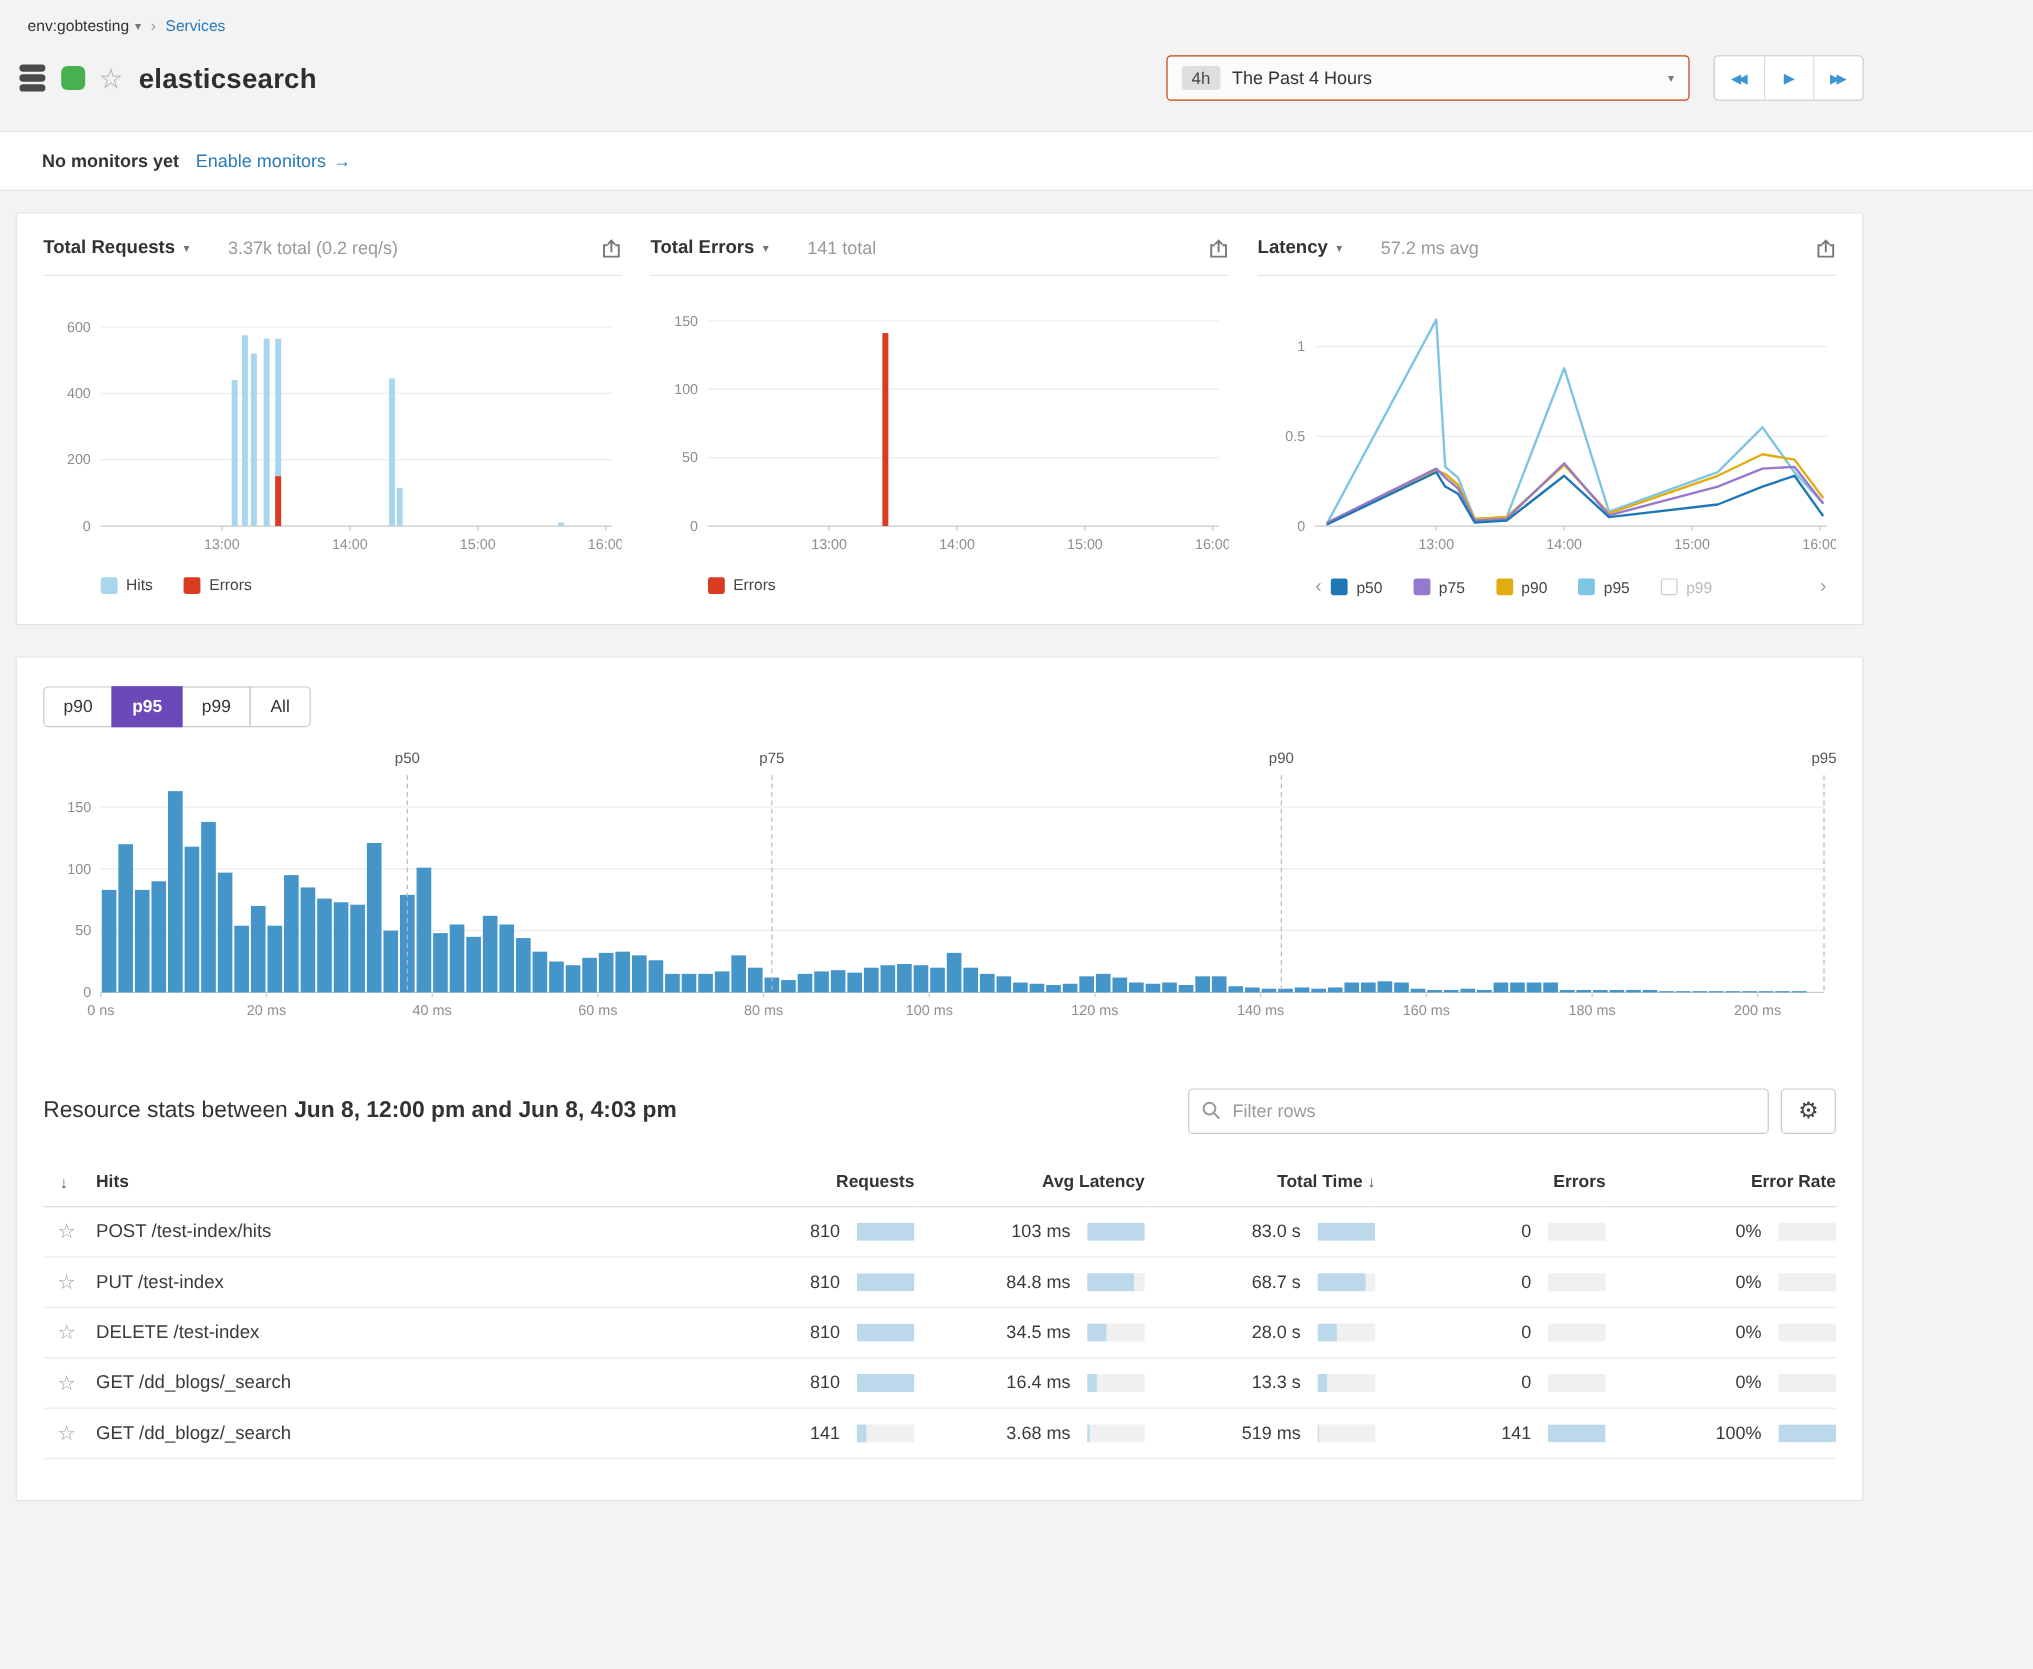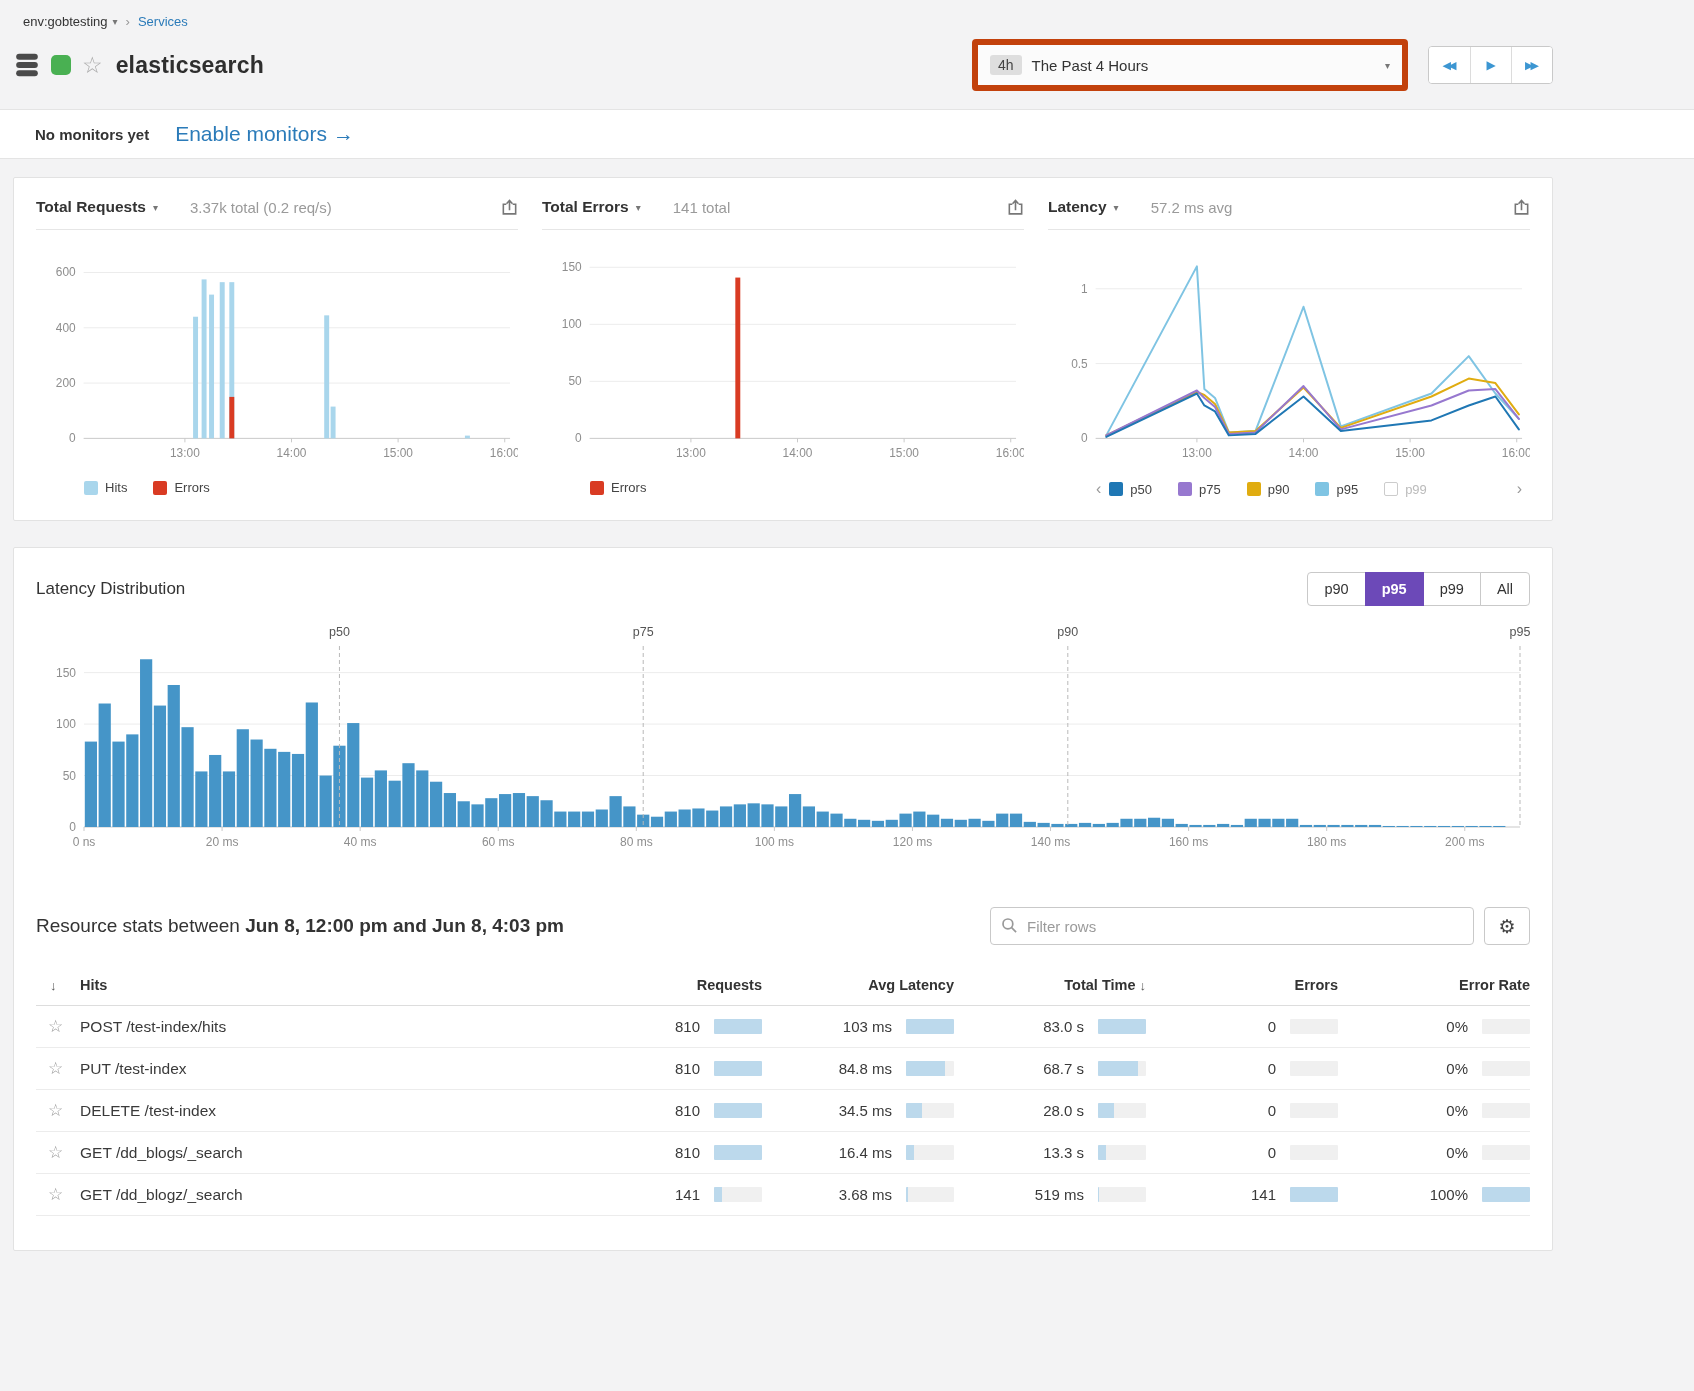--- a/index.html
+++ b/index.html
@@ -11,32 +11,32 @@
   .env-select { color:#333; cursor:pointer; display:flex; align-items:center; gap:5px; }
   .caret { color:#777; font-size:10px; }
   .crumb-sep { color:#999; font-size:13px; }
   .crumb-link { color:#2b7bb9; text-decoration:none; font-size:13px; }
   .title-row { display:flex; align-items:center; margin-top:14px; padding-left:1px; height:44px; }
   .svc-icon { display:flex; align-items:center; }
   .status-square { width:20px; height:20px; background:#49b052; border-radius:5px; margin-left:11px; }
   .fav-star { font-size:23px; color:#aaa; margin-left:11px; line-height:1; cursor:pointer; }
   .svc-title { font-size:23px; font-weight:bold; color:#2e2e2e; margin-left:13px; letter-spacing:.2px; }
   .title-spacer { flex:1; }
-  .time-picker { display:flex; align-items:center; width:436px; height:52px; border:6px solid #c2410c; border-radius:4px; background:#fbfbfb; padding:0 12px; cursor:pointer; }
+  .time-picker { display:flex; align-items:center; width:436px; height:38px; border:1px solid #c2410c; border-radius:4px; background:#fbfbfb; padding:0 12px; cursor:pointer; }
   .time-chip { background:#dedede; border-radius:3px; padding:2px 8px; font-size:14px; color:#444; }
   .time-label { font-size:15px; color:#333; margin-left:10px; flex:1; }
   .nav-group { display:flex; margin-left:20px; border:1px solid #c9c9c9; border-radius:4px; background:#fff; height:38px; overflow:hidden; }
   .nav-btn { width:41px; border:none; background:#fff; color:#3c96d2; font-size:12px; cursor:pointer; border-left:1px solid #dcdcdc; display:flex; align-items:center; justify-content:center; }
   .nav-btn:first-child { border-left:none; }
   .nav-btn .dbl { letter-spacing:-3px; font-size:11px; padding-right:3px; }
 
   
   .monitors-bar { margin-top:22px; background:#fff; border-top:1px solid #e4e4e4; border-bottom:1px solid #e4e4e4; height:50px; display:flex; align-items:center; padding-left:35px; }
   .monitors-status { font-weight:bold; font-size:15px; color:#333; }
-  .enable-link { margin-left:26px; color:#2b7bb9; font-size:21px; text-decoration:none; display:flex; align-items:center; gap:6px; cursor:pointer; }
+  .enable-link { margin-left:14px; color:#2b7bb9; font-size:15px; text-decoration:none; display:flex; align-items:center; gap:6px; cursor:pointer; }
 
   
   .card { background:#fff; border:1px solid #e2e2e2; border-radius:2px; }
   .charts-card { margin-top:18px; padding:20px 22px 22px; display:flex; gap:24px; }
   .chart-block { flex:1; min-width:0; }
   .chart-header { display:flex; align-items:center; border-bottom:1px solid #e6e6e6; padding-bottom:13px; }
   .chart-title-group { display:flex; align-items:center; gap:7px; cursor:pointer; }
   .chart-title { font-size:15.5px; font-weight:bold; color:#333; }
   .chart-subtitle { font-size:15px; color:#9a9a9a; margin-left:32px; }
   .flex-spacer { flex:1; }
@@ -302,21 +302,20 @@
             </span>
           </span>
         <span class="chev">›</span>
       </div>
     </div>
 
   </div>
 
   <div class="card main-card">
     <div class="dist-header">
-      <h2 class="dist-title">Latency Distribution</h2>
       <div class="toggle-group">
           <button class="toggle-btn">p90</button>
           <button class="toggle-btn selected">p95</button>
           <button class="toggle-btn">p99</button>
           <button class="toggle-btn">All</button>
         </div>
     </div>
     <svg class="hist-svg" viewBox="0 0 1494 245">
         <text x="40" y="215" text-anchor="end" font-size="12" fill="#8e8e8e">0</text>
         <line x1="48" x2="1484" y1="159.54651162790697" y2="159.54651162790697" stroke="#ececec"></line>

